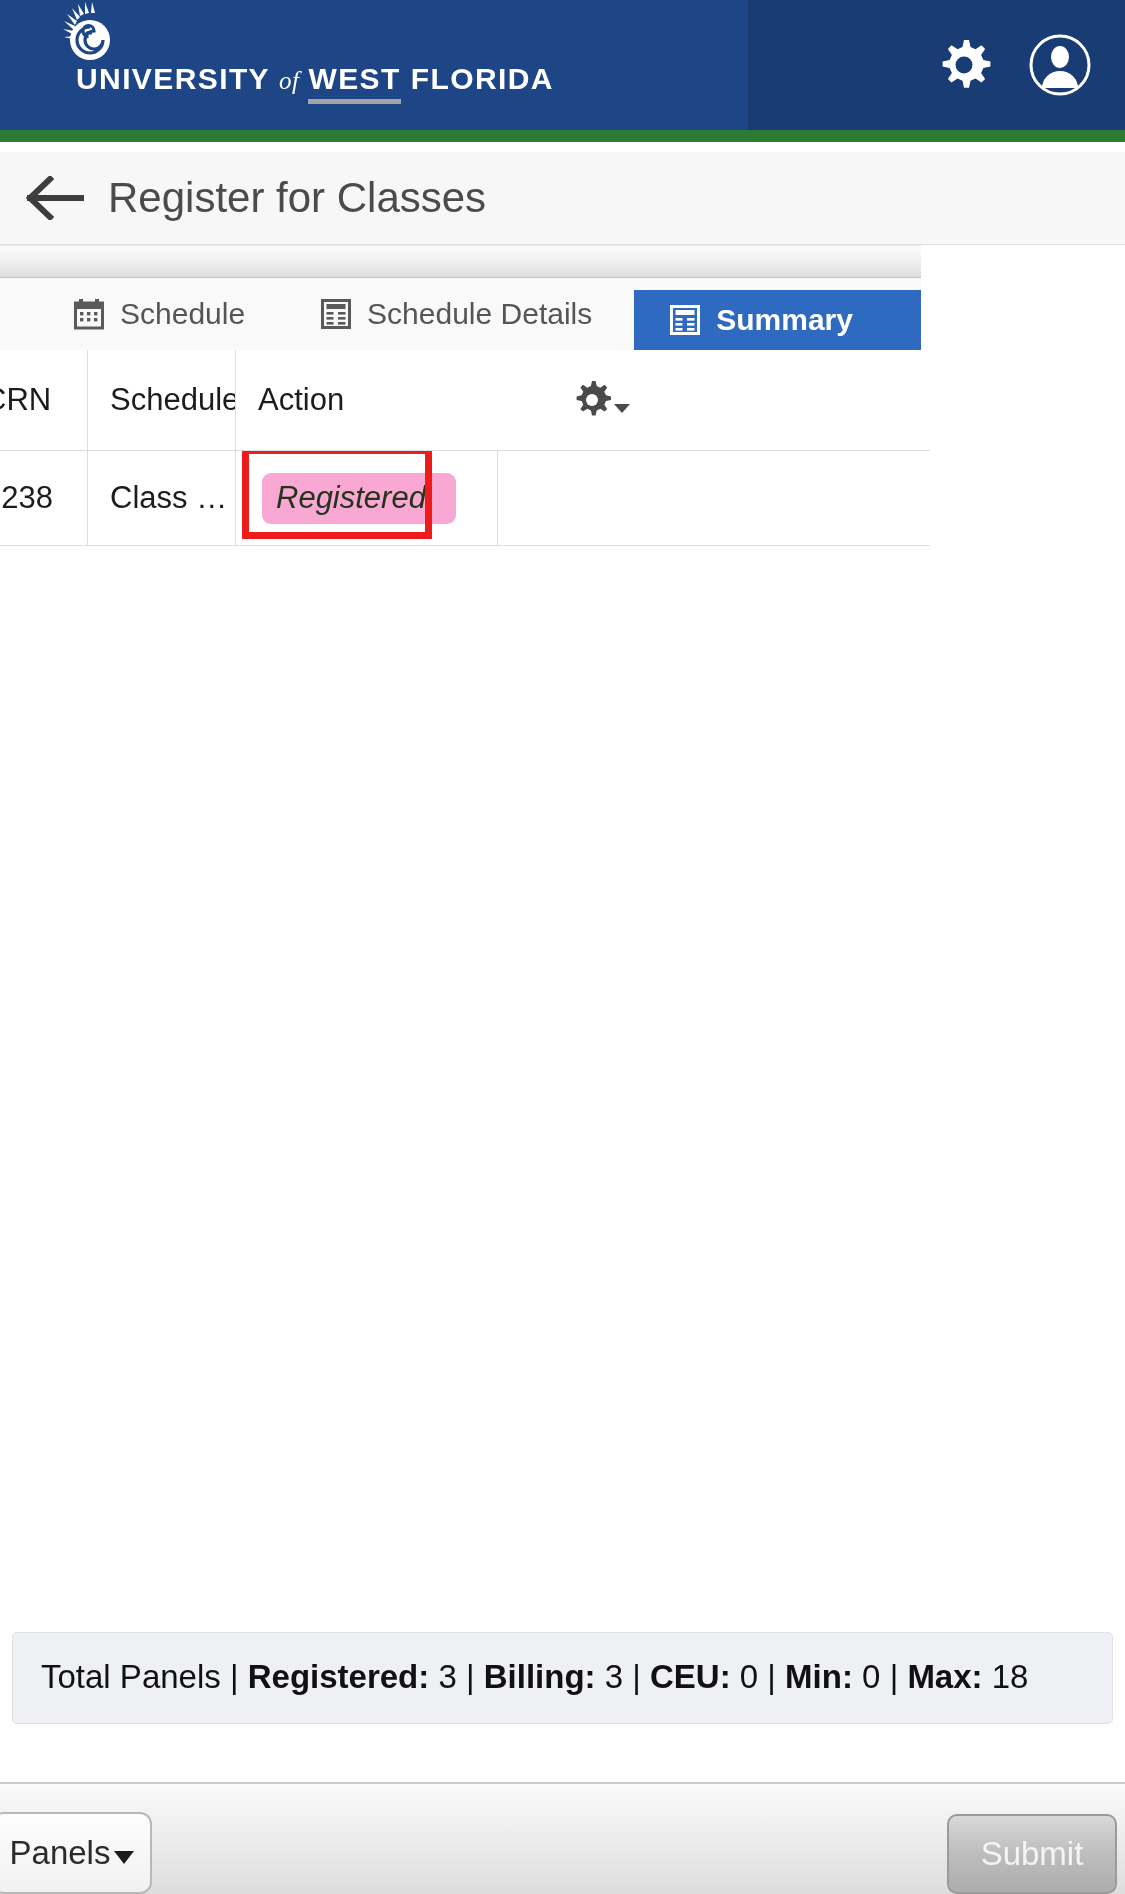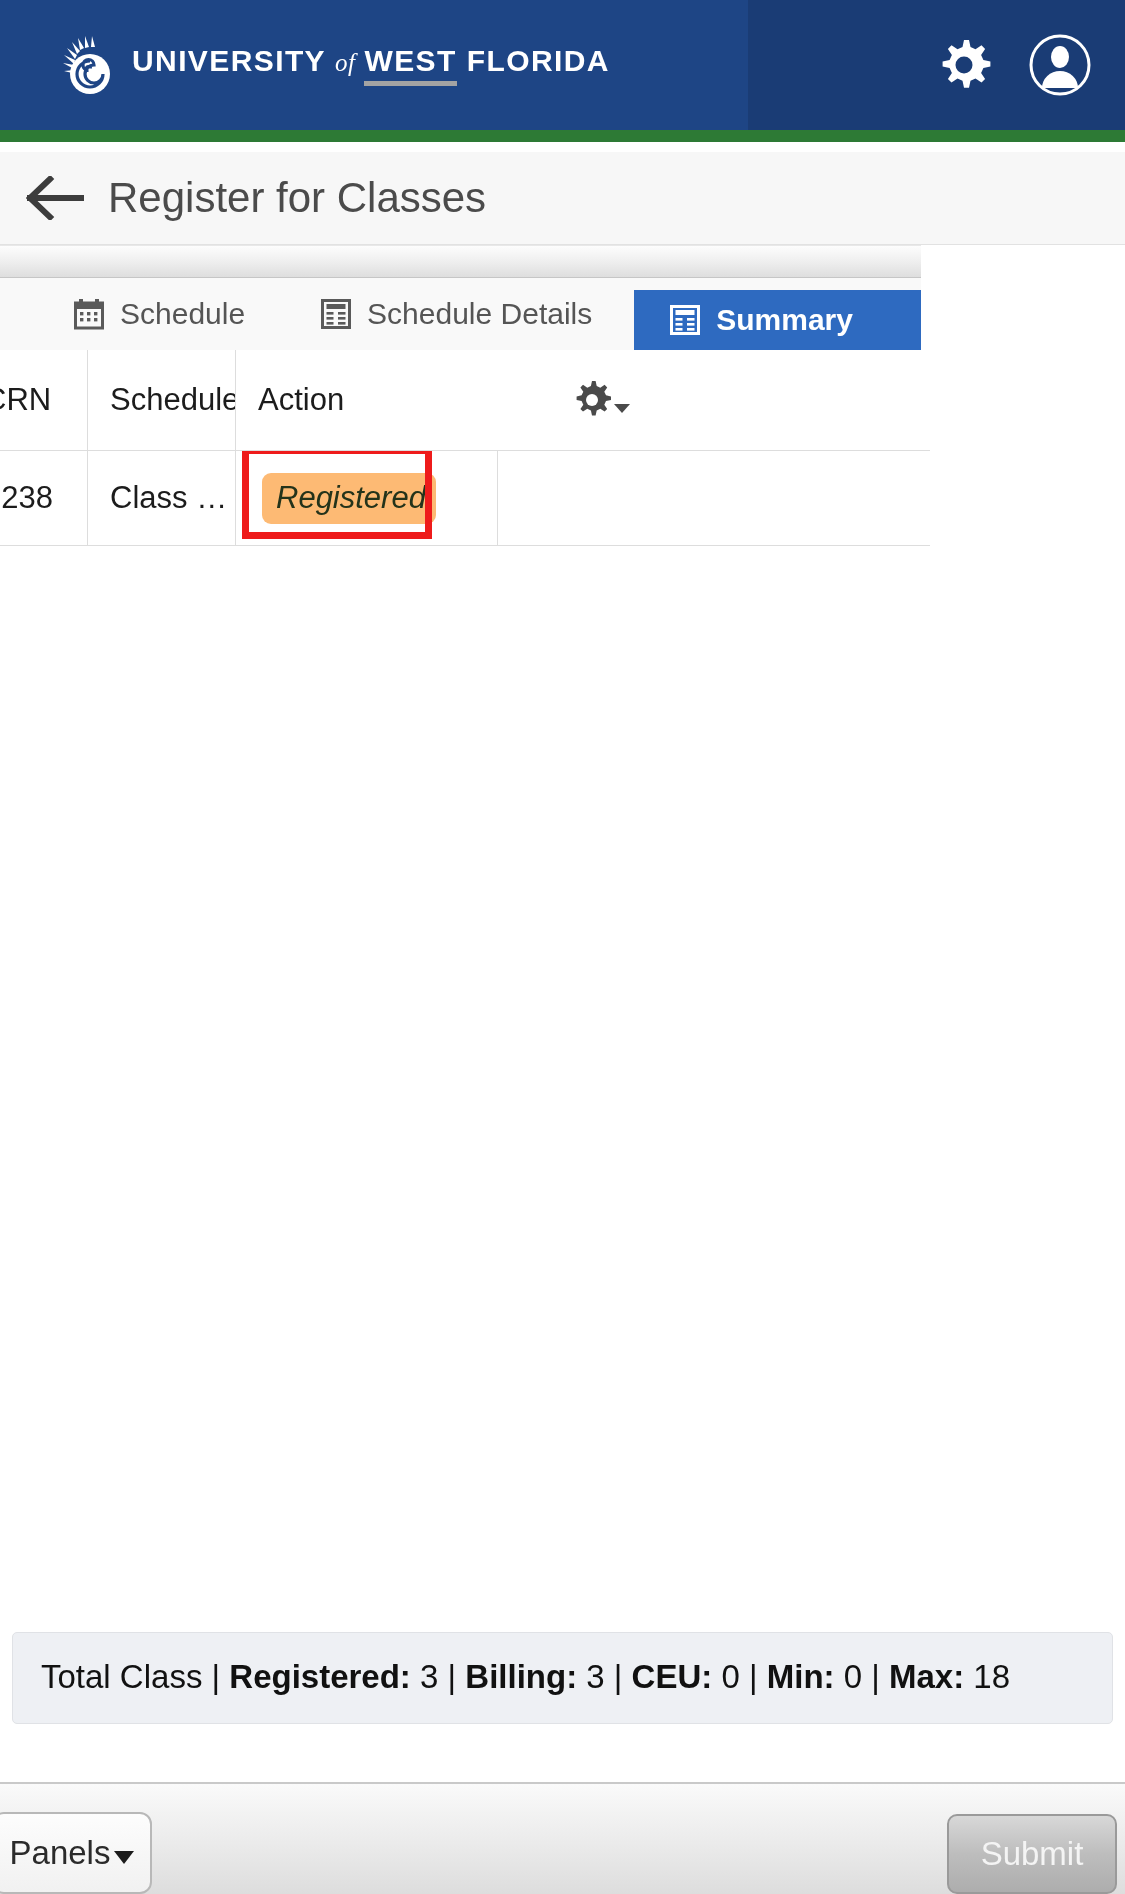--- a/index.html
+++ b/index.html
@@ -18,23 +18,24 @@
   
   .brandbar {
     position: relative;
     height: 130px;
     background: #1e4585;
     display: flex;
     align-items: center;
   }
   .brand-logo-wrap {
     display: flex;
-    align-items: center;
+    align-items: flex-start;
     margin-left: 62px;
     height: 100%;
+    flex-direction: column;
   }
   .nautilus {
     width: 56px;
     height: 62px;
     position: relative;
     flex: 0 0 auto;
   }
   .brand-text {
     margin-left: 14px;
     color: #ffffff;
@@ -197,25 +198,25 @@
     top: -4px;
     width: 190px;
     height: 92px;
     border: 7px solid #ee1b1b;
     box-sizing: border-box;
     background: transparent;
     pointer-events: none;
   }
   .status-pill {
     margin-left: 26px;
-    background: #fdba74;
+    background: #f9a8d4;
     color: #24331a;
     font-style: italic;
     font-size: 31px;
-    padding: 9px 10px 11px 14px;
+    padding: 9px 30px 11px 14px;
     border-radius: 9px;
     line-height: 1;
   }
 
   .select-box {
     margin-left: 8px;
     width: 370px;
     height: 68px;
     border: 2px solid #a9a9a9;
     border-radius: 8px;
@@ -473,21 +474,21 @@
       <span class="status-pill">Registered</span>
       <span class="status-highlight"></span>
     </div>
   </div>
 
 </div>
 
 <div class="filler"></div>
 
 <div class="totals">
-  <span>Total Class |</span>
+  <span>Total Panels |</span>
   <b>Registered:</b>
   <span>3</span>
   <span>|</span>
   <b>Billing:</b>
   <span>3</span>
   <span>|</span>
   <b>CEU:</b>
   <span>0</span>
   <span>|</span>
   <b>Min:</b>

